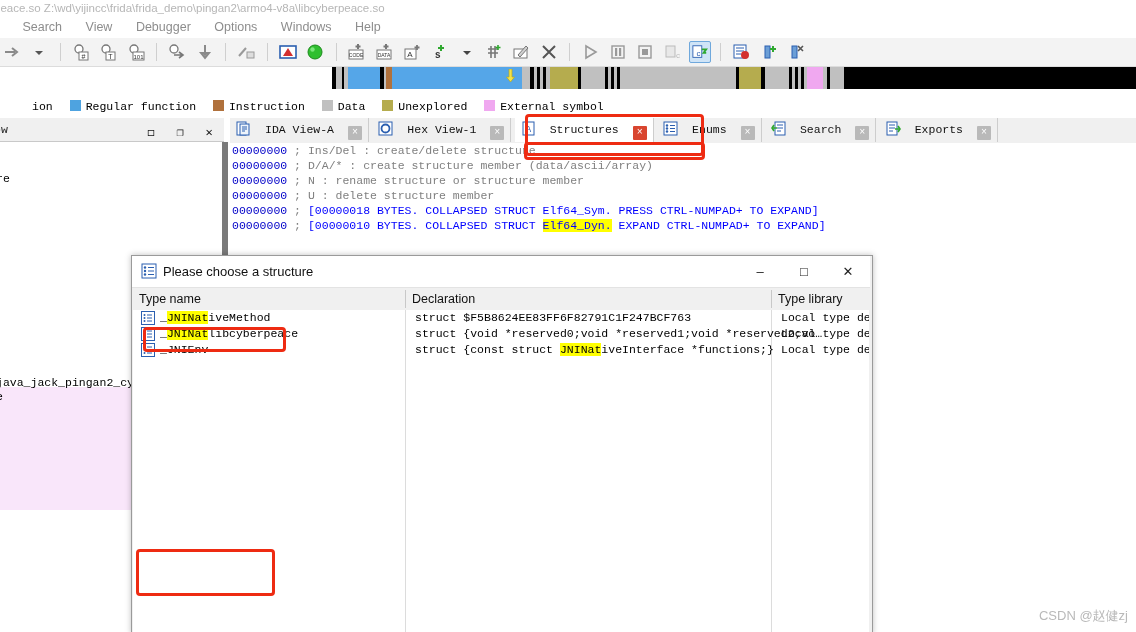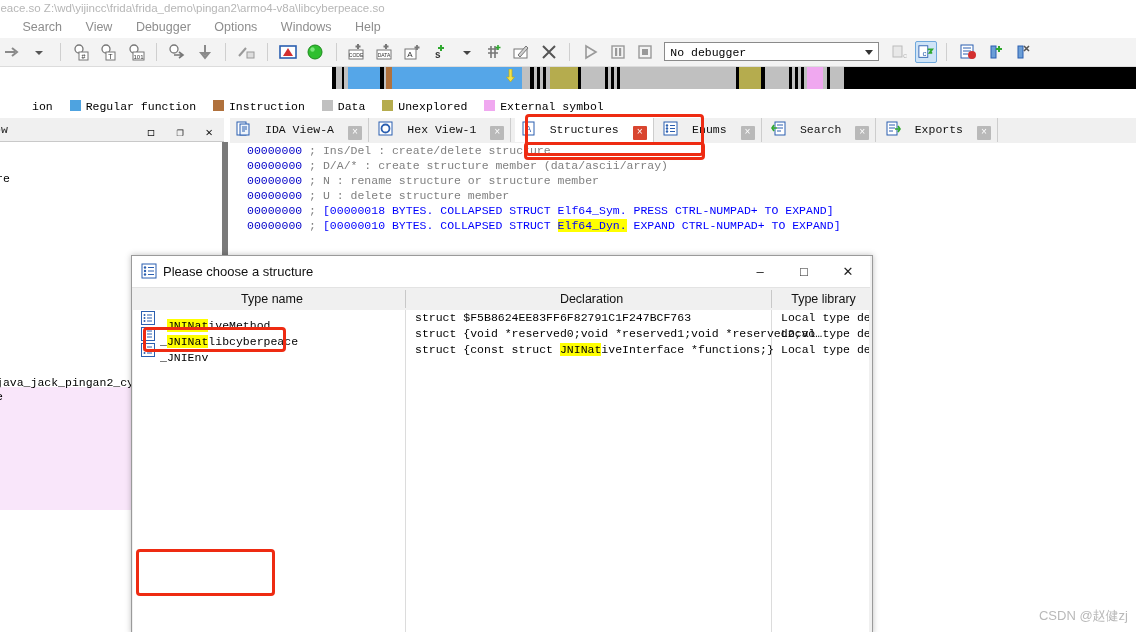--- a/index.html
+++ b/index.html
@@ -123,21 +123,21 @@
     text-align:center;border-radius:1px;
   }
   .tab.active .tclose{background:#d9452f;}
 
   
   #codeview{
     position:absolute;left:230px;top:143px;width:906px;height:489px;
     background:#ffffff;overflow:hidden;
     font-family:"Liberation Mono",monospace;font-size:11.5px;
   }
-  #codeview .crow{height:15px;line-height:15px;white-space:nowrap;padding-left:2px;margin-left:15px;}
+  #codeview .crow{height:15px;line-height:15px;white-space:nowrap;padding-left:2px;}
   .ca{color:#0000c8;}
   .cc{color:#808080;}
   .cb{color:#0000ff;}
   .hl{background:#ffff00;color:#0000ff;}
 
   
   .redbox{position:absolute;border:3px solid #ee2b12;border-radius:4px;
     pointer-events:none;}
 
   
@@ -157,31 +157,31 @@
     text-align:center;line-height:31px;font-size:13px;color:#222;}
   #dlg-min{right:88px;}
   #dlg-max{right:44px;}
   #dlg-close{right:0px;}
 
   #dlg-header{
     position:absolute;left:1px;top:32px;width:736px;height:22px;
     background:#f0f0f0;border-bottom:1px solid #c4c4c4;
   }
   #dlg-header .hc{position:absolute;top:0;height:22px;line-height:22px;
-    font-size:12.5px;color:#111;padding-left:6px;box-sizing:border-box;text-align:center;}
+    font-size:12.5px;color:#111;padding-left:6px;box-sizing:border-box;}
   #dlg-header .div{position:absolute;top:2px;width:1px;height:18px;background:#c8c8c8;}
 
   #dlg-list{
     position:absolute;left:1px;top:54px;width:736px;height:489px;
     background:#ffffff;overflow:hidden;
     font-family:"Liberation Mono",monospace;font-size:11.5px;
   }
   .lrow{position:relative;height:16px;line-height:16px;white-space:nowrap;}
   .lrow .cicon{position:absolute;left:8px;top:1px;width:14px;height:14px;}
-  .lrow .cname{position:absolute;left:27px;top:8px;}
+  .lrow .cname{position:absolute;left:27px;top:0;}
   .lrow .cdecl{position:absolute;left:282px;top:0;}
   .lrow .clib{position:absolute;left:648px;top:0;}
   .ylw{background:#ffff00;}
   .vdiv{position:absolute;top:0;width:1px;height:489px;background:#dcdcdc;}
 
   
   #watermark{
     position:absolute;right:8px;bottom:7px;font-size:13px;color:#b9b9b9;
   }
 </style>
@@ -328,24 +328,20 @@
         <rect x="3" y="3" width="12" height="12" fill="none" stroke="#999" stroke-width="1.4"></rect>
         <rect x="6" y="5" width="2.2" height="8" fill="#999"></rect>
         <rect x="10" y="5" width="2.2" height="8" fill="#999"></rect>
       </svg>
   </span>
   <span class="tb-btn">
     <svg width="18" height="18" viewBox="0 0 18 18">
         <rect x="3" y="3" width="12" height="12" fill="none" stroke="#999" stroke-width="1.4"></rect>
         <rect x="6" y="6" width="6" height="6" fill="#999"></rect>
       </svg>
-  </span>
-  <span id="dbgsel">
-    <span>No debugger</span>
-    <span class="arrow"></span>
   </span>
   <span class="tb-btn">
     <svg width="18" height="18" viewBox="0 0 18 18">
         <rect x="3" y="3" width="9" height="11" fill="#e8e8e8" stroke="#bbb"></rect>
         <text x="13" y="15" font-size="8" fill="#bbb">c</text>
       </svg>
   </span>
   <span class="tb-btn pressed">
     <svg width="16" height="16" viewBox="0 0 18 18">
         <rect x="1" y="2" width="10" height="13" fill="#fff" stroke="#2b5fb0"></rect>

